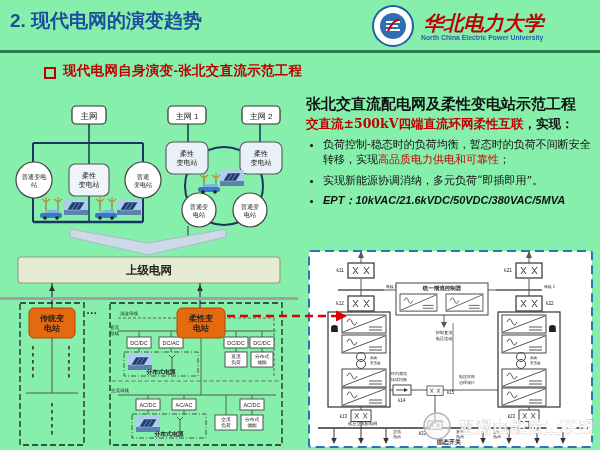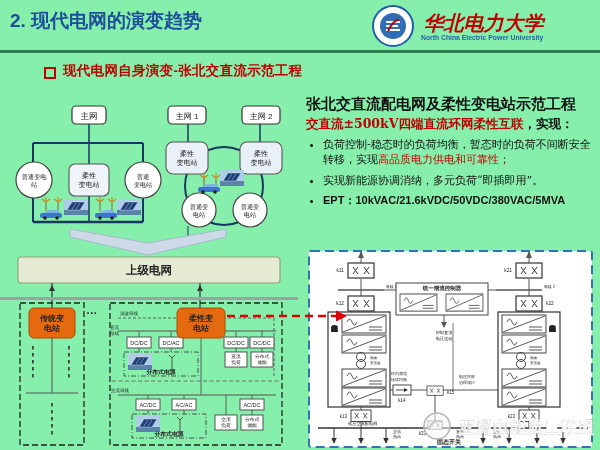--- a/index.html
+++ b/index.html
@@ -13,21 +13,21 @@
   .bullet-row{position:absolute;left:44px;top:62px;display:flex;align-items:center;}
   .sq{width:8px;height:8px;border:2.5px solid #c00000;margin:4px 7px 0 0;flex:none;}
   .bullet-text{font-size:13.5px;font-weight:bold;color:#c00000;letter-spacing:.3px;}
   .panel{position:absolute;left:306px;top:95px;width:292px;color:#111;
          font-family:"DejaVu Serif","Liberation Serif",serif;}
   .p-title{font-size:15px;font-weight:bold;}
   .p-sub{font-size:12.5px;font-weight:bold;margin-top:2px;}
   .red{color:#c00000;}
   .panel ul{margin:4px 0 0 0;padding-left:17px;}
   .panel li{font-size:11px;line-height:1.4;margin-bottom:5px;}
-  .li-ept{font-family:"Liberation Sans",sans-serif;font-weight:bold;}
+  .li-ept{font-family:"Liberation Sans",sans-serif;font-weight:bold;font-style:italic;}
   svg.diag{position:absolute;left:0;top:0;}
   svg text{font-family:"Liberation Sans",sans-serif;fill:#222;}
 </style>
 </head>
 <body>
 
 <div class="slide">
 
   <div class="title">2. 现代电网的演变趋势</div>
   <div class="green-rule"></div>

